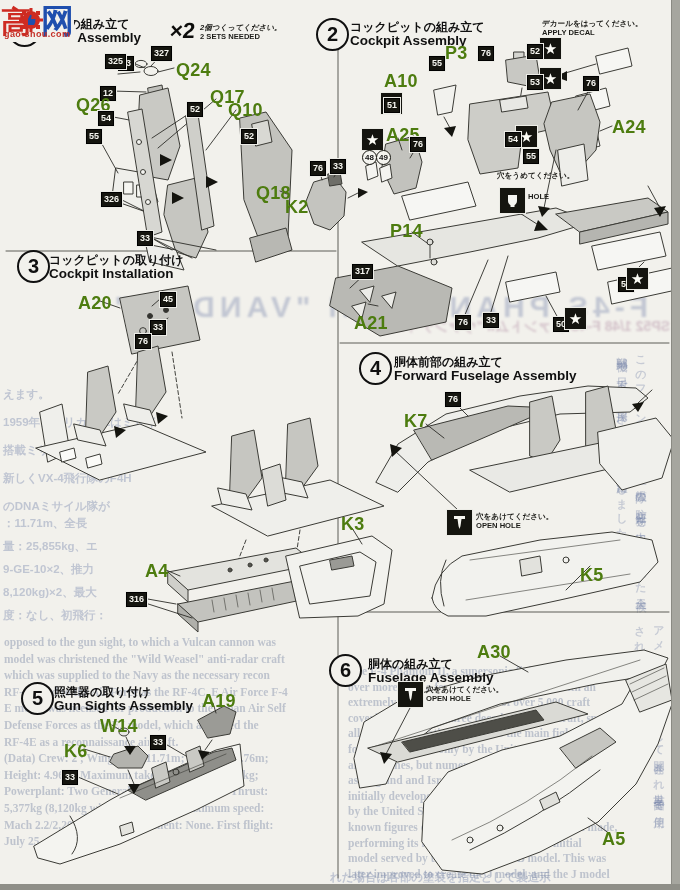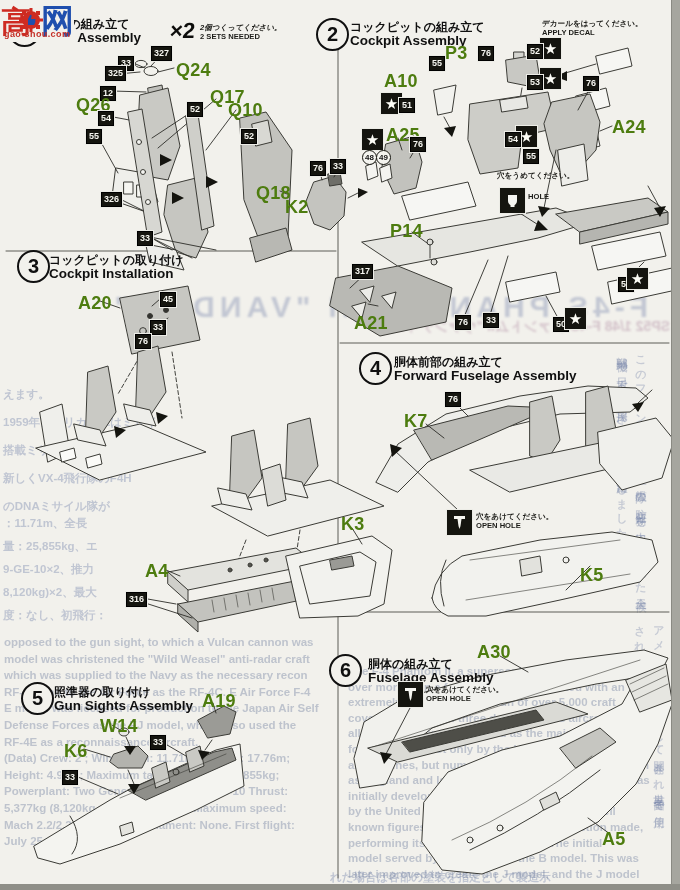--- a/index.html
+++ b/index.html
@@ -2,21 +2,21 @@
 <html><head>
 <meta charset="utf-8">
 <style>
   html,body{margin:0;padding:0;background:#6e6e6a;}
   .page{position:relative;width:680px;height:890px;background:#f2f1ec;overflow:hidden;
         font-family:"Liberation Sans",sans-serif;}
   
   #bleed{position:absolute;inset:0;z-index:1;}
   .bleed{position:absolute;color:rgba(106,120,155,.38);font-weight:600;filter:blur(.5px);}
   .bleed .bl{white-space:nowrap;}
-  .bleed.en{font-family:Liberation Sans, sans-serif;font-size:11.5px;}
+  .bleed.en{font-family:Liberation Serif, serif;font-size:11.5px;}
   .bleed.jph{font-size:11.5px;color:rgba(98,115,160,.34);}
   .bleed.jpv{writing-mode:vertical-rl;font-size:11px;letter-spacing:2px;color:rgba(98,115,160,.30);}
   .bleed.jpv .bl{display:inline-block;margin-left:4px;}
   .bleed.bigbanner{font-size:30px;font-weight:900;letter-spacing:5px;transform:scaleX(-1);
       color:rgba(128,140,176,.42);filter:blur(1.1px);white-space:nowrap;}
   .bleed.smallbanner{font-size:14px;font-weight:700;transform:scaleX(-1);
       color:rgba(165,122,150,.40);filter:blur(.8px);white-space:nowrap;}
   
   svg.art{position:absolute;left:0;top:0;z-index:2;}
   svg.art *{stroke:#3b3b36;stroke-width:1;stroke-linejoin:round;stroke-linecap:round;}
@@ -378,21 +378,21 @@
     <div class="step-jp" style="left:368px;top:656px;">胴体の組み立て</div>
     <div class="step-en" style="left:368px;top:670px;">Fuselage Assembly</div>
   </div>
 
   <div id="chips">
       <div class="chip chip-x2" style="left: 170px; top: 18px;">×2</div>
       <div class="chip chip-note" style="left: 200px; top: 23px; font-style: italic;">2個つくってください。</div>
       <div class="chip chip-note" style="left: 200px; top: 32px;">2 SETS NEEDED</div>
       <div class="chip chip-tag" style="left: 151px; top: 46px;">327</div>
       <div class="chip chip-tag" style="left: 118px; top: 56px;">33</div>
-      <div class="chip chip-tag" style="left: 105px; top: 66px;">325</div>
+      <div class="chip chip-tag" style="left: 105px; top: 54px;">325</div>
       <div class="chip chip-part" style="left: 176px; top: 60px;">Q24</div>
       <div class="chip chip-tag" style="left: 100px; top: 86px;">12</div>
       <div class="chip chip-part" style="left: 76px; top: 95px;">Q26</div>
       <div class="chip chip-tag" style="left: 98px; top: 111px;">54</div>
       <div class="chip chip-tag" style="left: 86px; top: 129px;">55</div>
       <div class="chip chip-part" style="left: 210px; top: 87px;">Q17</div>
       <div class="chip chip-part" style="left: 228px; top: 100px;">Q10</div>
       <div class="chip chip-tag" style="left: 187px; top: 102px;">52</div>
       <div class="chip chip-tag" style="left: 241px; top: 129px;">52</div>
       <div class="chip chip-tag" style="left: 101px; top: 192px;">326</div>
@@ -402,21 +402,21 @@
       <div class="chip chip-note" style="left: 542px; top: 28px;">APPLY DECAL</div>
       <div class="chip chip-star" style="left: 540px; top: 38px;">★</div>
       <div class="chip chip-star" style="left: 540px; top: 68px;">★</div>
       <div class="chip chip-tag" style="left: 527px; top: 44px;">52</div>
       <div class="chip chip-tag" style="left: 527px; top: 75px;">53</div>
       <div class="chip chip-part" style="left: 445px; top: 43px;">P3</div>
       <div class="chip chip-tag" style="left: 478px; top: 46px;">76</div>
       <div class="chip chip-tag" style="left: 429px; top: 56px;">55</div>
       <div class="chip chip-part" style="left: 384px; top: 71px;">A10</div>
       <div class="chip chip-star" style="left: 381px; top: 93px;">★</div>
-      <div class="chip chip-tag" style="left: 399px; top: 98px;">51</div>
+      <div class="chip chip-tag" style="left: 384px; top: 98px;">51</div>
       <div class="chip chip-tag" style="left: 583px; top: 76px;">76</div>
       <div class="chip chip-part" style="left: 612px; top: 117px;">A24</div>
       <div class="chip chip-part" style="left: 386px; top: 125px;">A25</div>
       <div class="chip chip-tag" style="left: 410px; top: 137px;">76</div>
       <div class="chip chip-star" style="left: 516px; top: 126px;">★</div>
       <div class="chip chip-tag" style="left: 505px; top: 132px;">54</div>
       <div class="chip chip-tag" style="left: 523px; top: 149px;">55</div>
       <div class="chip chip-star" style="left: 362px; top: 129px;">★</div>
       <div class="chip chip-tag" style="left: 310px; top: 161px;">76</div>
       <div class="chip chip-tag" style="left: 330px; top: 159px;">33</div>

